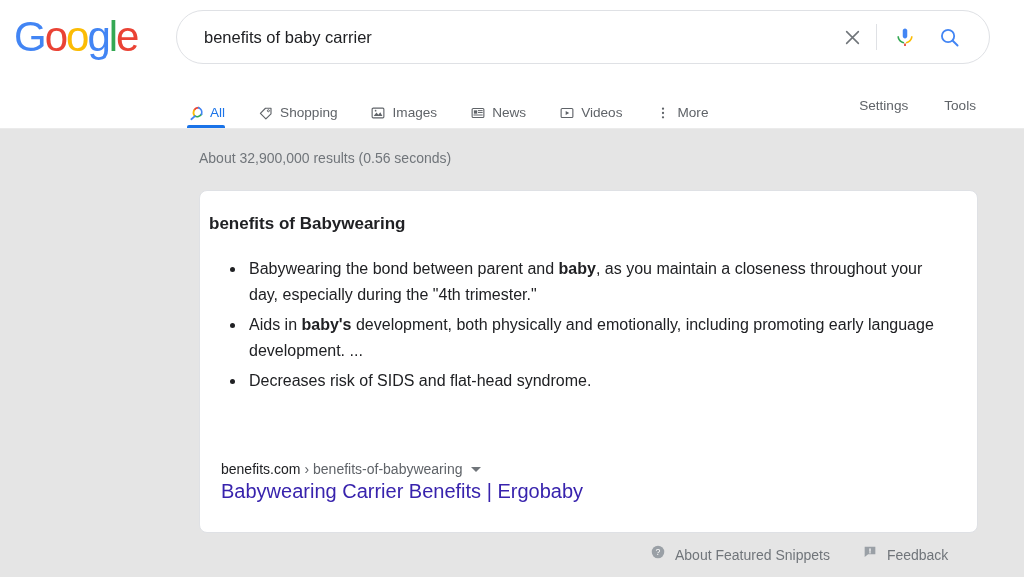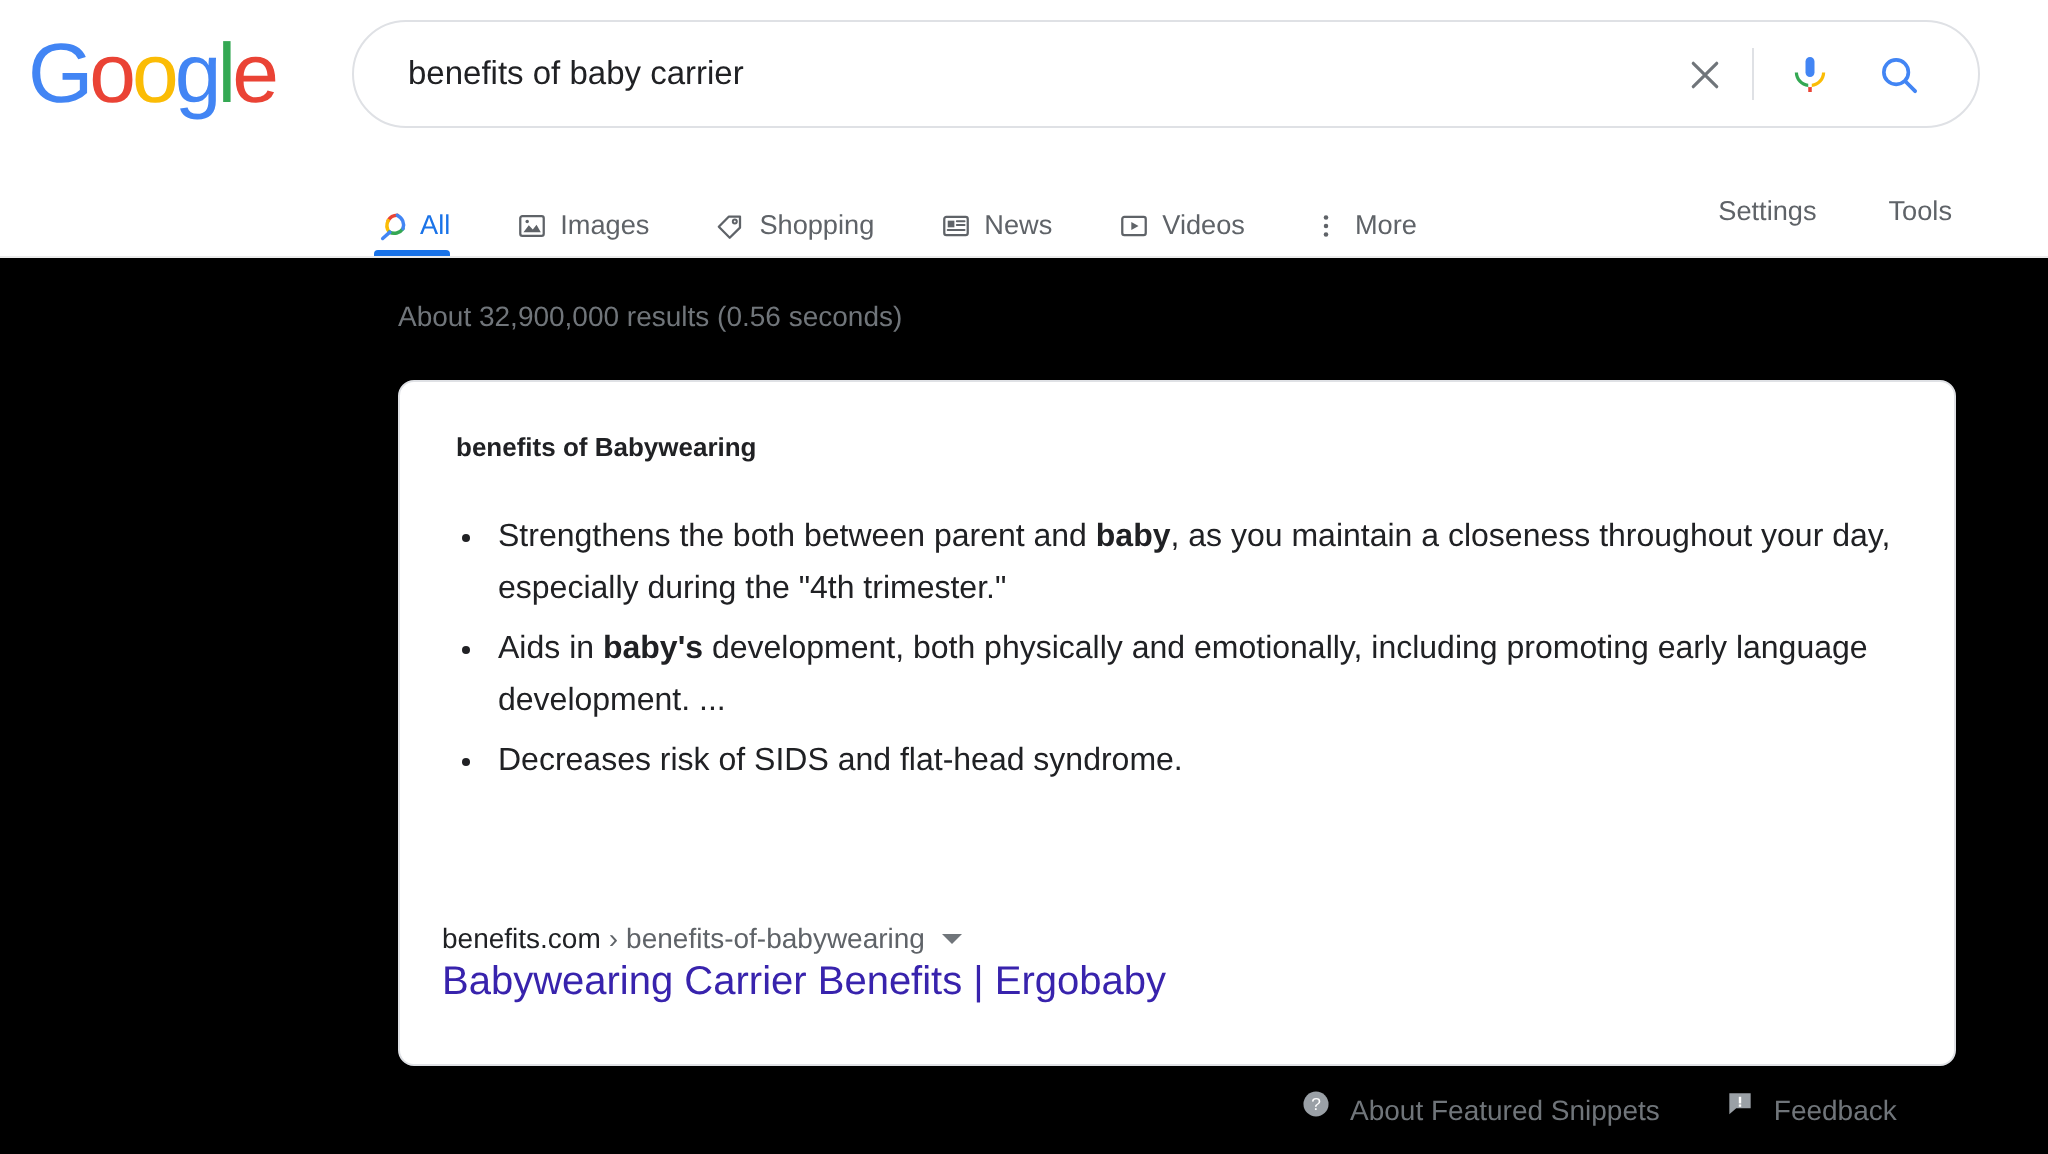--- a/index.html
+++ b/index.html
@@ -3,21 +3,21 @@
 <meta charset="utf-8">
 <style>
   * { box-sizing: border-box; }
   html, body {
     margin: 0; padding: 0;
     width: 1024px; height: 577px;
     background: #ffffff;
     font-family: "Liberation Sans", sans-serif;
     -webkit-font-smoothing: antialiased;
   }
-  .page { position: relative; width: 1024px; height: 577px; overflow: hidden; background:#000000; }
+  .page { position: relative; width: 1024px; height: 577px; overflow: hidden; background:#e5e5e5; }
 
   
   .header {
     position: absolute; left: 0; top: 0; width: 1024px; height: 129px;
     border-bottom: 1px solid #ebebeb; background: #fff;
   }
   .logo {
     position: absolute; left: 14px; top: 16px;
     font-size: 42px; line-height: 42px;
     font-family: "Liberation Sans", sans-serif;
@@ -86,22 +86,22 @@
     color: #70757a; font-size: 14px; line-height: 20px;
   }
 
   .snippet-card {
     position: absolute; left: 199px; top: 190px;
     width: 779px; height: 343px;
     border: 1px solid #dfe1e5; border-radius: 8px;
     background: #fff;
   }
   .snippet-title {
-    position: absolute; left: 28px; top: 22px;
-    font-size: 13px; font-weight: bold; color: #202124; line-height: 22px;
+    position: absolute; left: 9px; top: 22px;
+    font-size: 17px; font-weight: bold; color: #202124; line-height: 22px;
   }
   .bullets {
     position: absolute; left: 24px; top: 65px; right: 26px;
     margin: 0; padding: 0 0 0 22px;
     list-style: disc;
     color: #202124;
   }
   .bullets li {
     font-size: 16px; line-height: 26px;
     margin-bottom: 4px;
@@ -187,41 +187,41 @@
             <path d="M20.2 14A8 8 0 0 0 16 4" stroke="#4285f4" stroke-width="2.6" fill="none" stroke-linecap="round"></path>
             <path d="M10.4 16.6 L5 21.4" stroke="#4285f4" stroke-width="2.6" stroke-linecap="round"></path>
           </svg>
         </span>
         <span class="tlabel">All</span>
       </div>
 
       <div class="tab">
         <span class="tab-icon">
           <svg width="16" height="16" viewBox="0 0 24 24" aria-hidden="true">
+            <path d="M3.6 12.6 L11.2 4.9 H19.5 V13.2 L11.8 20.8 Z" stroke="#5f6368" stroke-width="1.7" fill="none" stroke-linejoin="round"></path>
+            <circle cx="15.6" cy="8.6" r="1.5" stroke="#5f6368" stroke-width="1.5" fill="none"></circle>
+          </svg>
+        </span>
+        <span class="tlabel">Shopping</span>
+      </div>
+
+      <div class="tab">
+        <span class="tab-icon">
+          <svg width="16" height="16" viewBox="0 0 24 24" aria-hidden="true">
             <rect x="3.2" y="4.6" width="17.6" height="14.8" rx="1.6" stroke="#5f6368" stroke-width="1.7" fill="none"></rect>
             <path d="M5.6 16.6 L9.6 11.4 L12.6 14.6 L15.4 11 L18.6 16.6 Z" fill="#5f6368"></path>
             <circle cx="8.4" cy="8.6" r="1.3" fill="#5f6368"></circle>
           </svg>
         </span>
         <span class="tlabel">Images</span>
       </div>
 
       <div class="tab">
         <span class="tab-icon">
           <svg width="16" height="16" viewBox="0 0 24 24" aria-hidden="true">
-            <path d="M3.6 12.6 L11.2 4.9 H19.5 V13.2 L11.8 20.8 Z" stroke="#5f6368" stroke-width="1.7" fill="none" stroke-linejoin="round"></path>
-            <circle cx="15.6" cy="8.6" r="1.5" stroke="#5f6368" stroke-width="1.5" fill="none"></circle>
-          </svg>
-        </span>
-        <span class="tlabel">Shopping</span>
-      </div>
-
-      <div class="tab">
-        <span class="tab-icon">
-          <svg width="16" height="16" viewBox="0 0 24 24" aria-hidden="true">
             <rect x="3.2" y="5.2" width="17.6" height="13.6" rx="1.6" stroke="#5f6368" stroke-width="1.7" fill="none"></rect>
             <rect x="5.8" y="8" width="5" height="5" fill="#5f6368"></rect>
             <path d="M12.6 8.4 H18.4 M12.6 11.2 H18.4 M5.8 15 H18.4" stroke="#5f6368" stroke-width="1.5" stroke-linecap="round"></path>
           </svg>
         </span>
         <span class="tlabel">News</span>
       </div>
 
       <div class="tab">
         <span class="tab-icon">
@@ -251,21 +251,21 @@
     </div>
   </div>
 
   <div class="result-stats">About 32,900,000 results (0.56 seconds)</div>
 
   <div class="snippet-card">
 
     <div class="snippet-title">benefits of Babywearing</div>
 
     <ul class="bullets" id="bullet-list">
-        <li><span>Strengthens the both between parent and </span><b>baby</b><span>, as you maintain a closeness throughout your day, especially during the "4th trimester."</span></li>
+        <li><span>Babywearing the bond between parent and </span><b>baby</b><span>, as you maintain a closeness throughout your day, especially during the "4th trimester."</span></li>
         <li><span>Aids in </span><b>baby's</b><span> development, both physically and emotionally, including promoting early language development. ...</span></li>
         <li><span>Decreases risk of SIDS and flat-head syndrome.</span></li>
       </ul>
 
     <div class="source-line">
       <span class="src-domain">benefits.com</span>
       <span class="src-sep">›</span>
       <span class="src-path">benefits-of-babywearing</span>
       <span class="src-caret"></span>
     </div>

